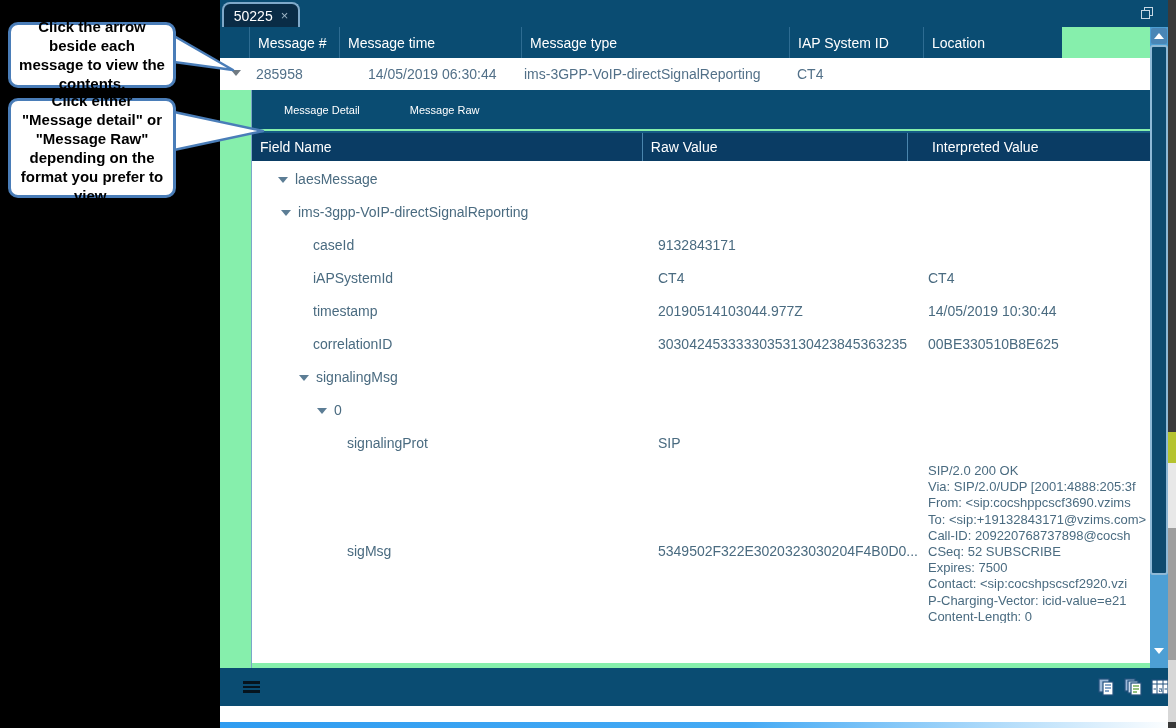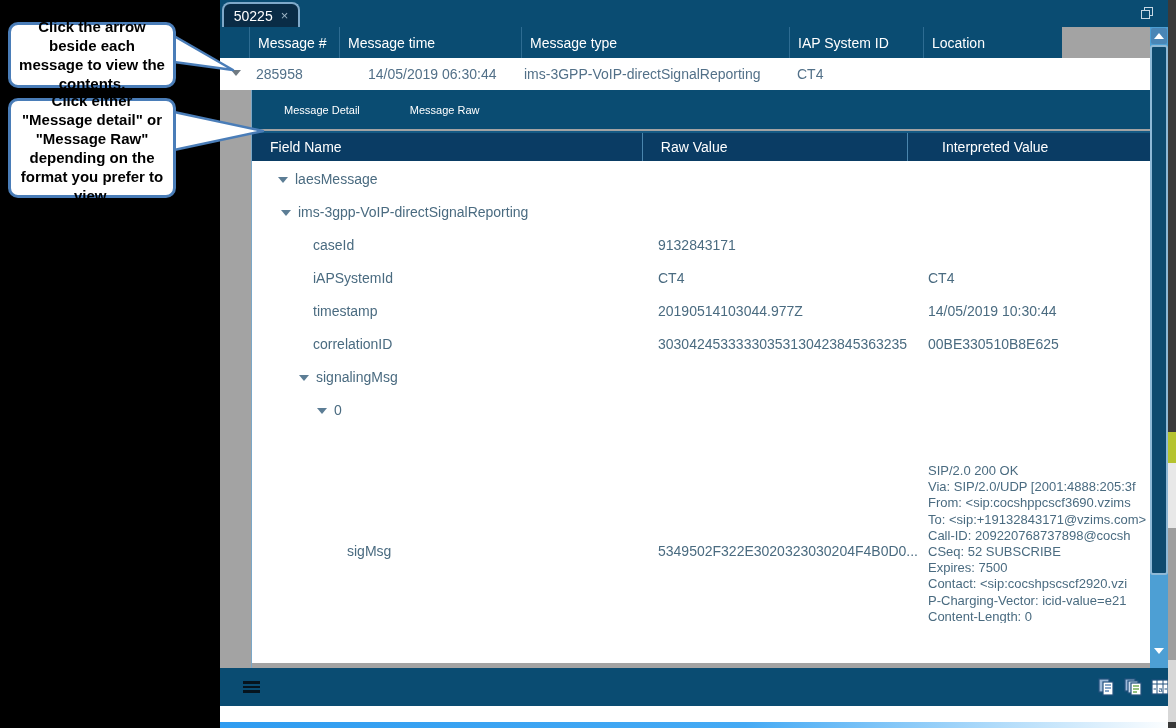--- a/index.html
+++ b/index.html
@@ -11,21 +11,21 @@
   
   #black-col { left:0; top:0; width:220px; height:728px; background:#000; }
   .callout { position:absolute; background:#fff; border:3px solid #4a7db8; border-radius:10px;
              color:#000; font-size:15px; font-weight:600; line-height:19px; text-align:center;
              display:flex; align-items:center; justify-content:center; padding:0 6px; z-index:30; }
   #callout-1 { left:8px; top:22px; width:168px; height:66px; }
   #callout-2 { left:8px; top:98px; width:168px; height:100px; }
   #tails-svg { left:0; top:0; width:320px; height:220px; z-index:29; pointer-events:none; }
 
   
-  #app { left:220px; top:0; width:956px; height:728px; background:#a3a3a3; }
+  #app { left:220px; top:0; width:956px; height:728px; background:#86efac; }
 
   
   #top-bar { left:0; top:0; width:948px; height:27px; background:#0a4c72; }
   #doc-tab { left:2px; top:2px; width:78px; height:25px; background:#0a2c46;
              border:2px solid #7fa9c9; border-bottom:none; border-radius:8px 8px 0 0;
              color:#fff; font-size:14px; display:flex; align-items:center; justify-content:center; gap:8px; }
   #doc-tab .close { color:#9fb6c6; font-size:13px; cursor:pointer; }
   #restore-btn { left:921px; top:7px; width:13px; height:13px; }
   #restore-btn .sq { position:absolute; border:1.5px solid #c8d8e4; background:transparent; }
   #restore-btn .sq.back { left:3px; top:0; width:9px; height:9px; }
@@ -47,21 +47,21 @@
   .tri-down { width:0; height:0; border-left:5px solid transparent; border-right:5px solid transparent;
               border-top:6px solid #707a82; display:inline-block; }
   #msg-expand { left:11px; top:12px; cursor:pointer; }
 
   
   #detail-tabs { left:32px; top:90px; width:898px; height:39px; background:#0a4c72; display:flex; align-items:center; }
   #detail-tabs .dtab { color:#fff; font-size:11px; padding:0 18px; margin-left:14px; cursor:pointer; }
 
   
   #field-header { left:32px; top:131px; width:898px; height:30px; background:#0a3c64; display:flex; border-top:2px solid #155a84; }
-  #field-header .cell { color:#fff; font-size:14px; display:flex; align-items:center; padding-left:18px;
+  #field-header .cell { color:#fff; font-size:14px; display:flex; align-items:center; padding-left:8px;
                         border-right:1px solid #4a85ad; height:100%; }
   #field-header .f0 { width:398px; }
   #field-header .f1 { width:270px; }
   #field-header .f2 { width:230px; border-right:none;margin-left:16px; }
 
   
   #detail-body { left:32px; top:161px; width:898px; height:502px; background:#fff; overflow:hidden; }
   #panel-left-border { left:31px; top:90px; width:1px; height:578px; background:#7aa7c7; }
   .trow { position:absolute; left:0; width:898px; height:33px; color:#4a6b80; font-size:14px; }
   .trow .fname { position:absolute; top:9px; white-space:nowrap; }
@@ -200,20 +200,24 @@
     </div>
 
     <div class="trow" style="top:199px">
       <span class="fname ind2a"><span class="tri-sm"></span><span>signalingMsg</span></span>
     </div>
 
     <div class="trow" style="top:232px">
       <span class="fname ind3a"><span class="tri-sm"></span><span>0</span></span>
     </div>
 
+    <div class="trow" style="top:265px">
+      <span class="fname ind4t">signalingProt</span>
+      <span class="raw">SIP</span>
+    </div>
 
     <div id="sigmsg-row">
       <span class="fname">sigMsg</span>
       <span class="raw">5349502F322E3020323030204F4B0D0...</span>
       <div class="interp-block">SIP/2.0 200 OK
 Via: SIP/2.0/UDP [2001:4888:205:3f
 From: &lt;sip:cocshppcscf3690.vzims
 To: &lt;sip:+19132843171@vzims.com&gt;
 Call-ID: 209220768737898@cocsh
 CSeq: 52 SUBSCRIBE

